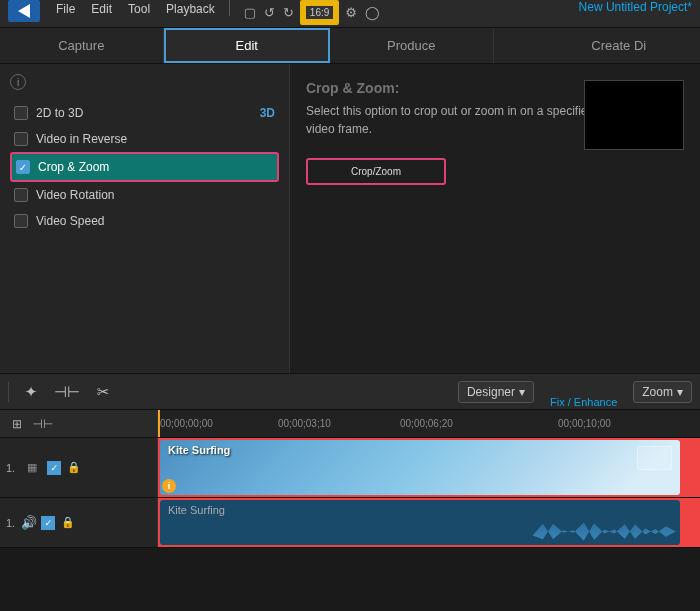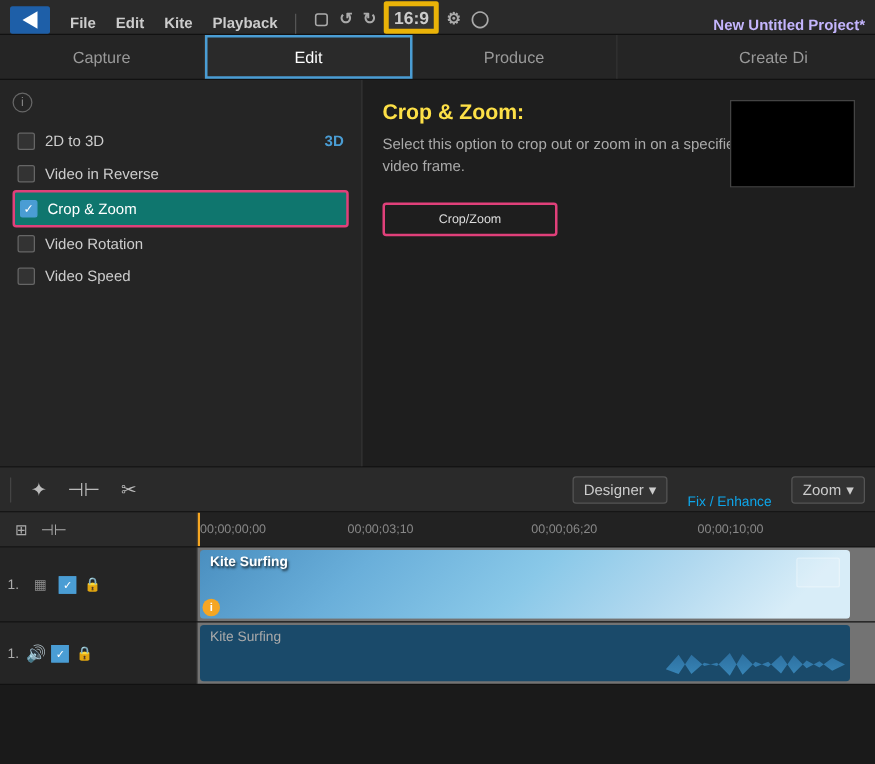--- a/index.html
+++ b/index.html
@@ -11,25 +11,24 @@
       font-size: 12px;
       color: #ccc;
       overflow: hidden;
     }
 
     
     .menu-bar {
       background: #2a2a2a;
       height: 28px;
       display: flex;
-      align-items: flex-end;
+      align-items: flex-start;
       padding: 0 8px;
       gap: 4px;
       border-bottom: 1px solid #111;
-      font-weight: bold;
     }
     .app-logo {
       width: 32px;
       height: 22px;
       background: #1e5fa8;
       display: flex;
       align-items: center;
       justify-content: center;
       margin-right: 6px;
       border-radius: 2px;
@@ -60,29 +59,29 @@
       margin-left: 4px;
     }
     .toolbar-icon {
       color: #aaa;
       font-size: 13px;
       cursor: pointer;
       padding: 2px;
     }
     .ratio-badge {
       background: #333;
-      border: 4px solid #eab308;
+      border: 6px solid #eab308;
       color: #ccc;
-      font-size: 14px;
+      font-size: 10px;
       padding: 1px 4px;
       border-radius: 2px;
     }
     .project-title {
       margin-left: auto;
-      color: #c4b5fd;
+      color: #0ea5e9;
       font-size: 12px;
     }
 
     
     .tab-bar {
       background: #252525;
       height: 36px;
       display: flex;
       align-items: center;
       border-bottom: 1px solid #111;
@@ -201,22 +200,22 @@
     
     .right-panel {
       flex: 1;
       padding: 16px;
       display: flex;
       flex-direction: column;
       gap: 12px;
       position: relative;
     }
     .crop-zoom-title {
-      font-size: 17px;
-      color: #fde047;
+      font-size: 14px;
+      color: #737373;
       font-weight: bold;
     }
     .crop-zoom-desc {
       font-size: 12px;
       color: #aaa;
       line-height: 1.5;
     }
     .crop-zoom-button {
       border: 2px solid #e0407a;
       background: transparent;
@@ -394,21 +393,21 @@
     }
     .lock-icon {
       color: #888;
       font-size: 11px;
       cursor: pointer;
       margin-left: 2px;
     }
     .track-content {
       flex: 1;
       position: relative;
-      background: #737373;
+      background: #ef4444;
       overflow: hidden;
     }
     .video-clip {
       position: absolute;
       top: 2px;
       left: 2px;
       right: 20px;
       bottom: 2px;
       border-radius: 3px;
       overflow: hidden;
@@ -508,21 +507,21 @@
   </style>
 </head>
 <body>
 
 <div class="menu-bar">
   <div class="app-logo">
     <div class="logo-arrow"></div>
   </div>
   <span class="menu-item">File</span>
   <span class="menu-item">Edit</span>
-  <span class="menu-item">Kite</span>
+  <span class="menu-item">Tool</span>
   <span class="menu-item">Playback</span>
   <div class="menu-separator"></div>
   <div class="menu-toolbar-icons">
     <span class="toolbar-icon">▢</span>
     <span class="toolbar-icon">↺</span>
     <span class="toolbar-icon">↻</span>
     <span class="ratio-badge">16:9</span>
     <span class="toolbar-icon">⚙</span>
     <span class="toolbar-icon">◯</span>
   </div>
@@ -614,21 +613,21 @@
 
   <div class="timeline-header">
     <div class="timeline-controls">
       <div class="tl-ctrl-icon">⊞</div>
       <div class="tl-ctrl-icon">⊣⊢</div>
     </div>
     <div class="timecode-ruler">
       <div class="timeline-playhead"></div>
       <span class="timecode" style="left: 2px;">00;00;00;00</span>
       <span class="timecode" style="left: 120px;">00;00;03;10</span>
-      <span class="timecode" style="left: 255px; padding-left: 12px;">00;00;06;20</span>
+      <span class="timecode" style="left: 230px; padding-left: 12px;">00;00;06;20</span>
       <span class="timecode" style="left: 400px;">00;00;10;00</span>
     </div>
   </div>
 
   <div class="track-row">
     <div class="track-label">
       <span class="track-num">1.</span>
       <div class="tl-ctrl-icon" style="font-size:11px; color:#888;">▦</div>
       <div class="track-checkbox checked">✓</div>
       <span class="lock-icon">🔒</span>

